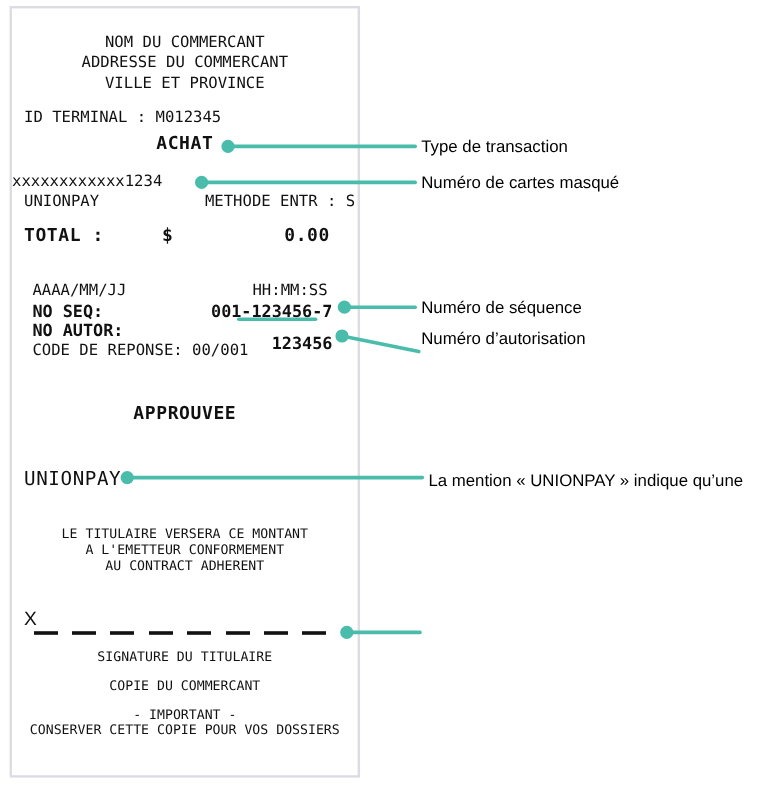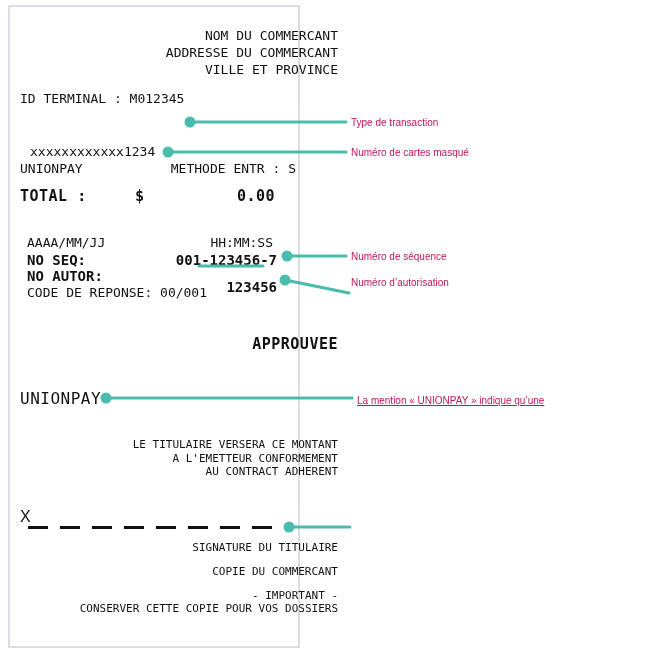--- a/index.html
+++ b/index.html
@@ -22,21 +22,21 @@
     z-index: 1;
   }
   .rline {
     position: absolute;
     font-family: "DejaVu Sans Mono", monospace;
     font-size: 13px;
     line-height: 15px;
     color: #111111;
     white-space: pre;
   }
-  .rcenter { left: 0; width: 100%; text-align: right; margin-left: 40px; }
+  .rcenter { left: 0; width: 100%; text-align: center; }
   .rbig   { font-size: 15px; line-height: 17px; font-weight: bold; letter-spacing: .5px; }
   .rsmall { font-size: 11px; line-height: 13px; }
   .unionpay-big { font-size: 16px; line-height: 18px; letter-spacing: .5px; }
   .seqrow { font-size: 14px; line-height: 16px; font-weight: bold; }
   #sig-x {
     position: absolute;
     font-family: "Liberation Sans", sans-serif;
     font-size: 16px; line-height: 17px; color: #111;
   }
   #sig-line {
@@ -48,42 +48,43 @@
   
   #annotation-overlay {
     position: absolute; left: 0; top: 0;
     width: 647px; height: 657px;
     z-index: 2; pointer-events: none;
   }
   .ann-label {
     position: absolute;
     z-index: 3;
     font-family: "Liberation Sans", sans-serif;
-    font-size: 10px;
+    font-size: 14px;
     line-height: 17px;
-    color: #be185d;
+    color: #000000;
     white-space: nowrap;
     text-align: right;
   }
-  .ann-label .ln { display: block; line-height: 19px; text-decoration: underline; }
+  .ann-label .ln { display: block; line-height: 19px; }
 </style>
 </head>
 <body>
 
 <div id="canvas">
 
   <div id="receipt">
     <div class="rline rcenter" style="top:21px">NOM DU COMMERCANT</div>
     <div class="rline rcenter" style="top:38px">ADDRESSE DU COMMERCANT</div>
     <div class="rline rcenter" style="top:55px">VILLE ET PROVINCE</div>
 
     <div class="rline" style="left:10px; top:84px">ID TERMINAL : M012345</div>
 
+    <div class="rline rcenter rbig" style="top:104px">ACHAT</div>
 
-    <div class="rline" style="left:20px; top:137px">xxxxxxxxxxxx1234</div>
+    <div class="rline" style="left:0; top:137px">xxxxxxxxxxxx1234</div>
 
     <div class="rline" style="left:10px; top:154px">UNIONPAY</div>
     <div class="rline" style="right:2px; top:154px">METHODE ENTR : S</div>
 
     <div class="rline rbig" style="left:10px;  top:181px">TOTAL :</div>
     <div class="rline rbig" style="left:125px; top:181px">$</div>
     <div class="rline rbig" style="right:23px; top:181px">0.00</div>
 
     <div class="rline" style="left:17px;  top:228px">AAAA/MM/JJ</div>
     <div class="rline" style="right:25px; top:228px">HH:MM:SS</div>

